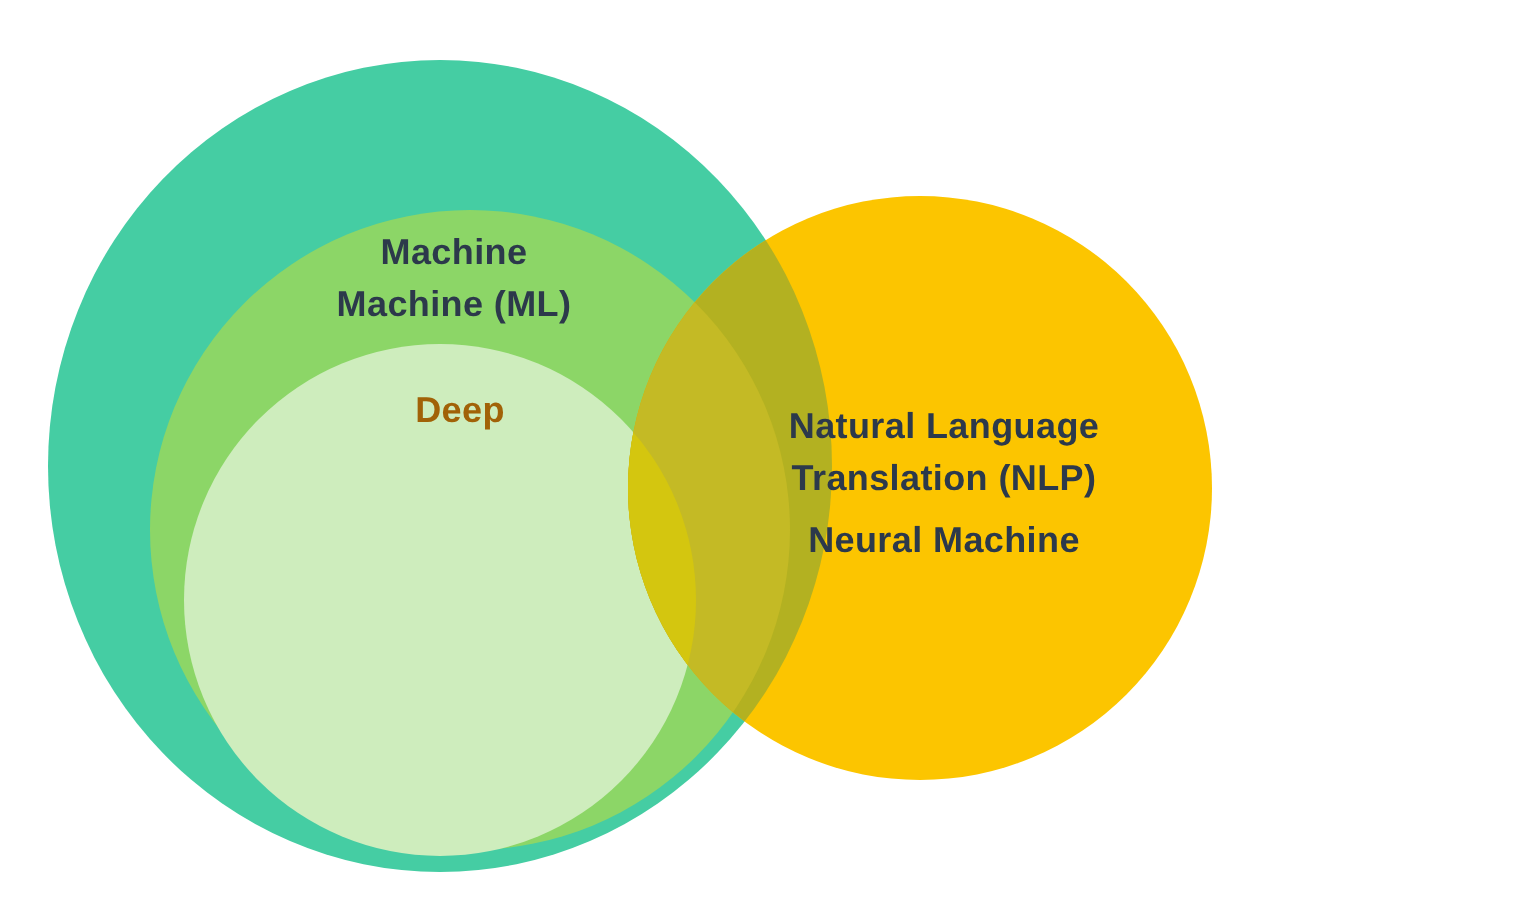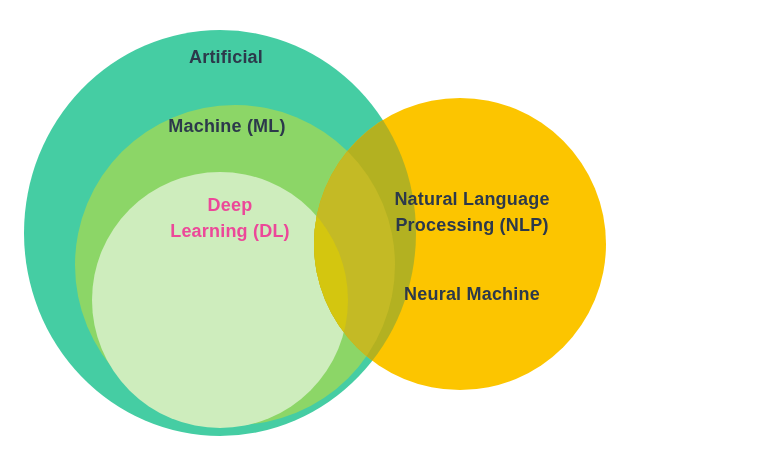--- a/index.html
+++ b/index.html
@@ -52,34 +52,33 @@
     <circle cx="460" cy="244" r="146" fill="#FCC500"></circle>
 
     <g clip-path="url(#clip-nlp)">
       <ellipse cx="220" cy="233" rx="196" ry="203" fill="#B3B121"></ellipse>
       <circle cx="235" cy="265" r="160" fill="#C4BA25"></circle>
       <circle cx="220" cy="300" r="128" fill="#D4C60F"></circle>
     </g>
   </svg>
 
   <div class="label" style="left: 76px; top: 44px; color: rgb(44, 57, 75);">
-    <span>Artificial</span>
   </div>
 
   <div class="label" style="left: 77px; top: 113px; color: rgb(44, 57, 75);">
+    <span>Machine</span>
     <span>Machine (ML)</span>
   </div>
 
-  <div class="label" style="left: 80px; top: 192px; color: #ec4899;">
+  <div class="label" style="left: 80px; top: 192px; color: #a16207;">
     <span>Deep</span>
-    <span>Learning (DL)</span>
   </div>
 
-  <div class="label" style="left: 322px; top: 186px; color: rgb(44, 57, 75);">
+  <div class="label" style="left: 322px; top: 200px; color: rgb(44, 57, 75);">
     <span>Natural Language</span>
-    <span>Processing (NLP)</span>
+    <span>Translation (NLP)</span>
   </div>
 
-  <div class="label" style="left: 322px; top: 257px; color: rgb(44, 57, 75); margin-top: 24px;">
+  <div class="label" style="left: 322px; top: 257px; color: rgb(44, 57, 75);">
     <span>Neural Machine</span>
   </div>
 
 </div>
 
 </body></html>

